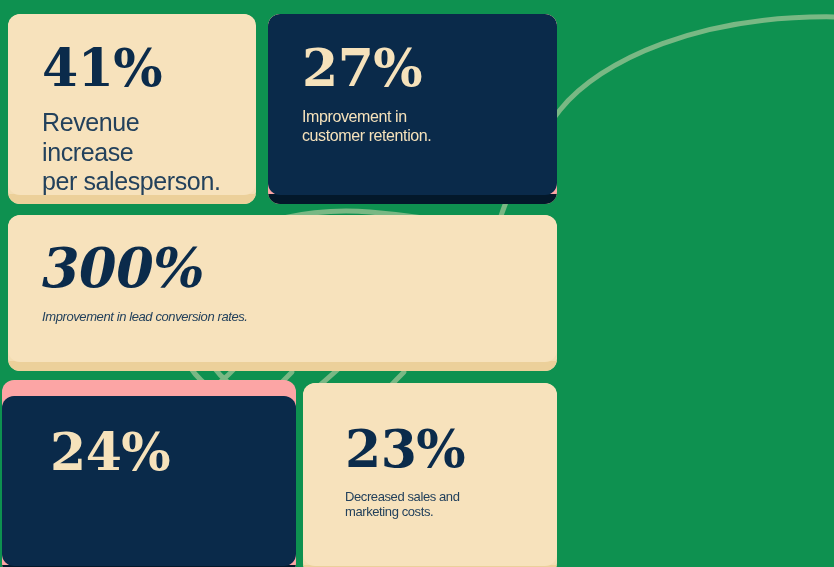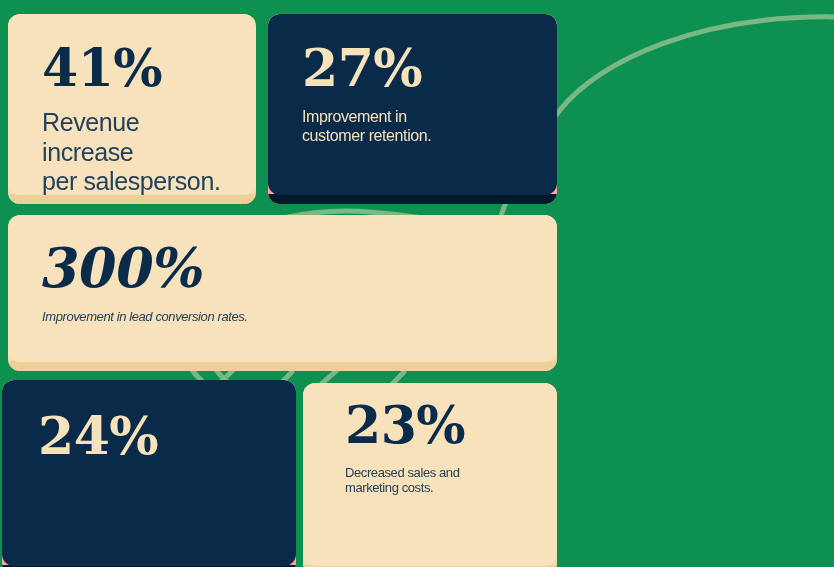--- a/index.html
+++ b/index.html
@@ -70,22 +70,22 @@
   #card-24  .stat{font-size:52px;}
   #card-23  .stat{font-size:52px;}
 
   #card-41  .desc{font-size:25px;}
   #card-27  .desc{font-size:16px;}
   #card-300 .desc{font-size:13px;}
   #card-24  .desc{font-size:19px;}
   #card-23  .desc{font-size:13px;}
 
   #card-300 .face{padding:26px 30px 18px 34px;font-style:italic;}
-  #card-24  .face{padding:30px 26px 22px 36px;}
-  #card-23  .face{padding:16px 22px 22px 42px;}
+  #card-24  .face{padding:30px 26px 22px 48px;margin-top:16px;}
+  #card-23  .face{padding:40px 22px 22px 42px;}
 </style>
 </head>
 <body>
 
 <div id="stage">
 
   <svg id="decor" viewBox="0 0 834 567" width="834" height="567" fill="none" xmlns="http://www.w3.org/2000/svg" aria-hidden="true">
     <g stroke="#79b884" stroke-width="5" fill="none" stroke-linecap="round">
 
       <path d="M 840 17 C 700 14 600 60 560 110 C 520 160 505 200 495 235"></path>

